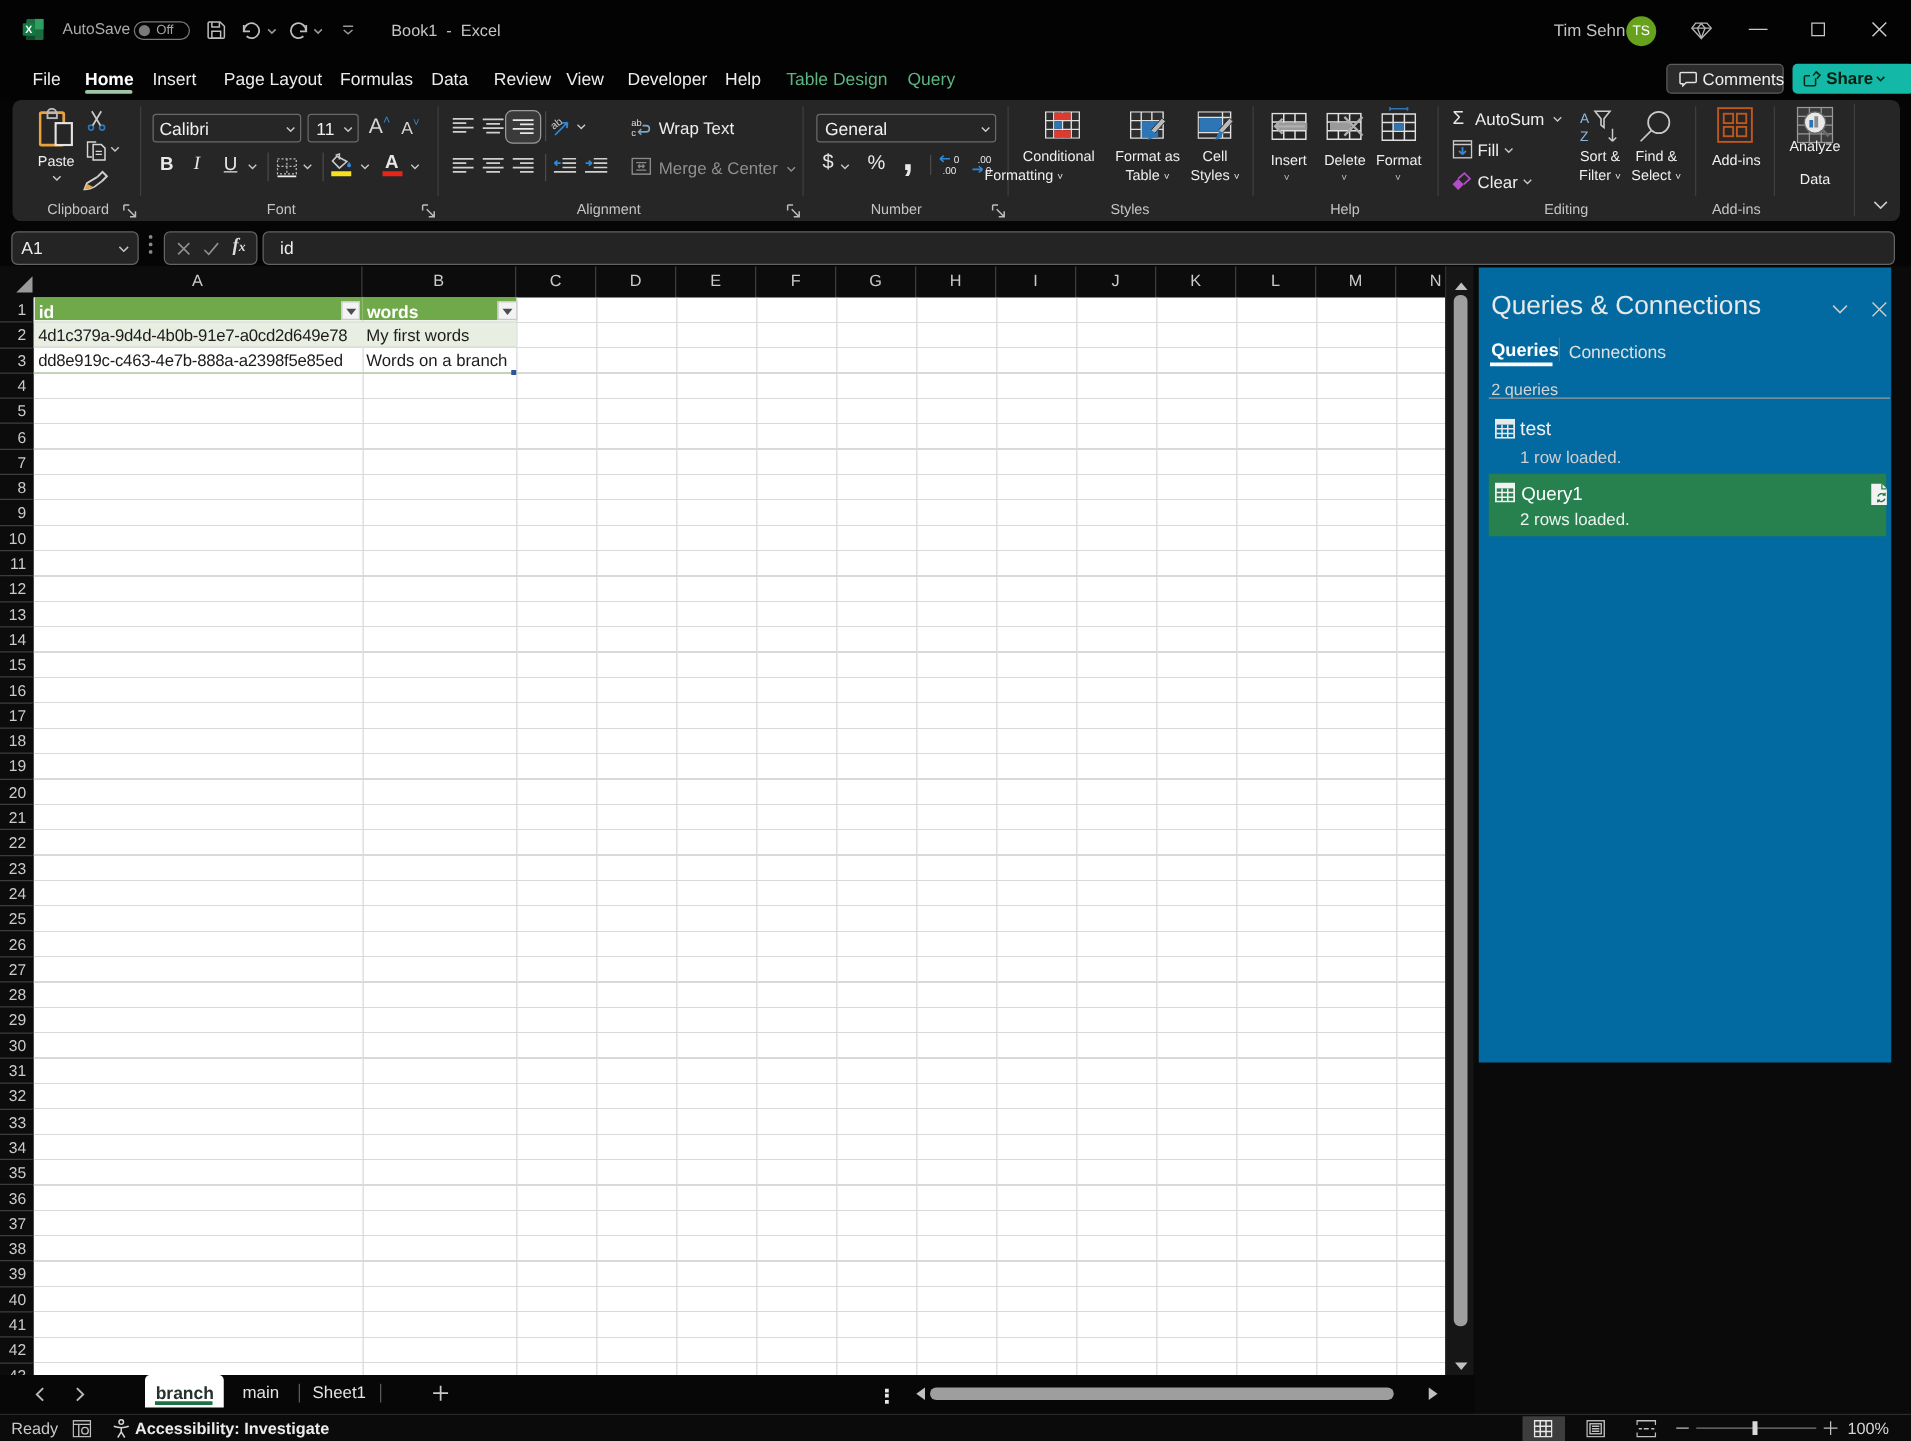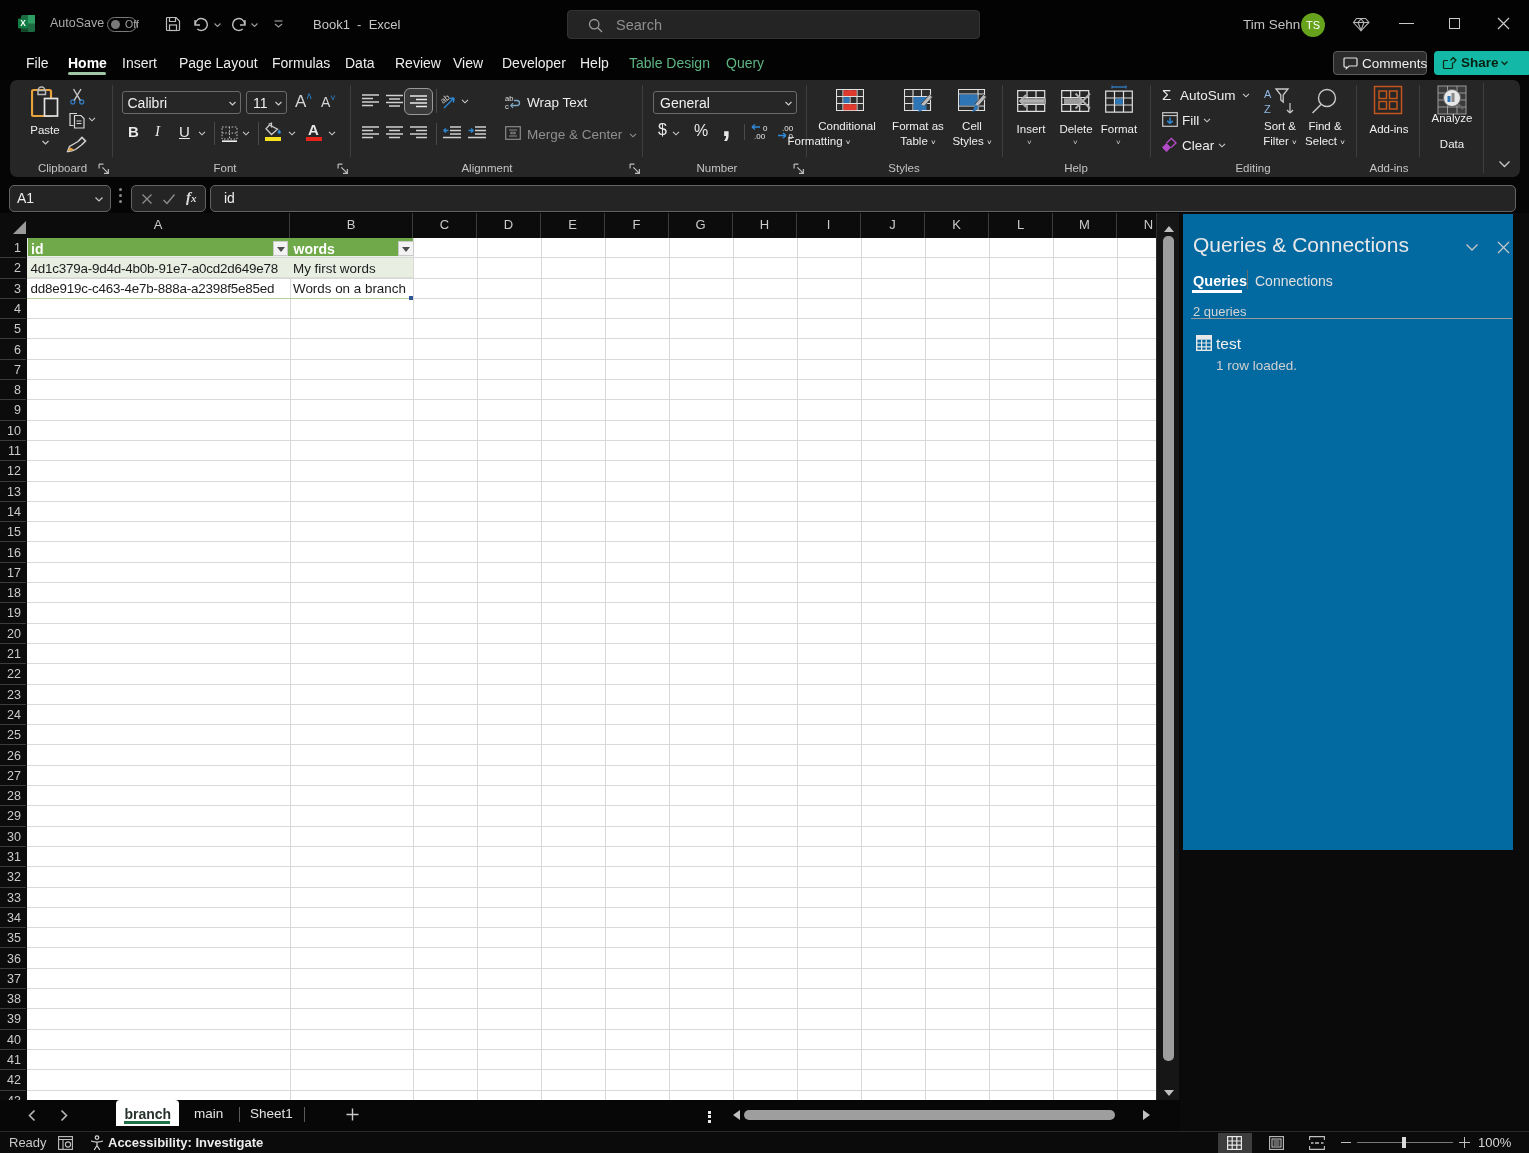--- a/index.html
+++ b/index.html
@@ -48,21 +48,21 @@
 
     <svg class="abs" style="left:18px;top:15px" width="17" height="17" viewBox="0 0 17 17">
       <rect x="3" y="0" width="14" height="17" rx="1.5" fill="#1d6b40"></rect>
       <rect x="10" y="0" width="7" height="8.5" fill="#2f9e62"></rect>
       <rect x="3" y="8.5" width="7" height="8.5" fill="#134a2c"></rect>
       <rect x="0" y="3.5" width="10" height="10" rx="1" fill="#107c41"></rect>
       <text x="5" y="11.2" font-size="8.4" font-weight="bold" fill="#fff" text-anchor="middle" font-family="Liberation Sans">X</text>
     </svg>
     <div class="abs" style="left:50px;top:16px;font-size:12.5px;color:#ababab">AutoSave</div>
 
-    <div class="abs" style="left:107px;top:16.5px;width:30px;height:15px;border:1px solid #7a7a7a;border-radius:8px;">
+    <div class="abs" style="left:107px;top:16.5px;width:45px;height:15px;border:1px solid #7a7a7a;border-radius:8px;">
       <div class="abs" style="left:2.5px;top:2px;width:9px;height:9px;border-radius:50%;background:#7a7a7a"></div>
       <div class="abs" style="left:17px;top:0.5px;font-size:10.5px;color:#a5a5a5">Off</div>
     </div>
 
     <svg class="abs" style="left:165px;top:16px" width="16" height="16" viewBox="0 0 16 16" fill="none" stroke="#bdbdbd" stroke-width="1.2">
       <path d="M1.5 2.5 a1 1 0 0 1 1-1 H11 l3.5 3.5 V13.5 a1 1 0 0 1 -1 1 H2.5 a1 1 0 0 1 -1-1 Z"></path>
       <path d="M4.5 1.5 v4 h6 v-4"></path>
         <rect x="4.5" y="9" width="7" height="5.5"></rect>
     </svg>
 
@@ -81,27 +81,20 @@
     <svg class="abs" style="left:250px;top:22px" width="9" height="6" viewBox="0 0 9 6" fill="none" stroke="#9a9a9a" stroke-width="1.2">
         <path d="M1.5 1.5 L4.5 4.5 L7.5 1.5"></path>
       </svg>
 
     <svg class="abs" style="left:273px;top:19px" width="11" height="10" viewBox="0 0 11 10" fill="none" stroke="#9a9a9a" stroke-width="1.2">
         <path d="M1.5 2 h8"></path>
         <path d="M2 5 L5.5 8 L9 5"></path>
       </svg>
     <div class="abs" style="left:313px;top:16.5px;font-size:13px;color:#c6c6c6">Book1&nbsp; -&nbsp; Excel</div>
 
-    <div class="abs" style="left:567px;top:10px;width:413px;height:29px;background:#242424;border:1px solid #333;border-radius:4px;">
-      <svg class="abs" style="left:20px;top:7px" width="15" height="15" viewBox="0 0 15 15" fill="none" stroke="#9d9d9d" stroke-width="1.3">
-        <circle cx="6.2" cy="6.2" r="4.7"></circle>
-          <path d="M9.8 9.8 L14 14"></path>
-      </svg>
-      <div class="abs" style="left:48px;top:5.5px;font-size:14.5px;color:#8f8f8f">Search</div>
-    </div>
     <div class="abs" style="left:1243px;top:17px;font-size:13.5px;color:#c3c3c3">Tim Sehn</div>
     <div class="abs" style="left:1301px;top:13px;width:24px;height:24px;border-radius:50%;background:#67a21c;text-align:center;line-height:24px;font-size:11px;color:#fff;">TS</div>
 
     <svg class="abs" style="left:1352px;top:17px" width="18" height="15" viewBox="0 0 18 15" fill="none" stroke="#b5b5b5" stroke-width="1.1">
       <path d="M4.5 1.5 h9 l3.5 4 L9 13.8 L1.5 5.5 Z"></path>
         <path d="M1.5 5.5 h15"></path>
         <path d="M6 5.5 L9 1.8 L12 5.5 L9 13.3 Z"></path>
     </svg>
 
     <div class="abs" style="left:1399px;top:23px;width:15px;height:1.4px;background:#c9c9c9"></div>
@@ -584,20 +577,34 @@
     <div class="abs" style="left:72px;top:59px;font-size:14px;color:#e0e0e0">Connections</div>
     <div class="abs" style="left:10px;top:90px;font-size:13px;color:#d5d5d5">2 queries</div>
     <div class="abs" style="left:8px;top:104px;width:321px;height:1px;background:#9a9a9a"></div>
     <svg class="abs" style="left:13px;top:121px" width="16" height="16" viewBox="0 0 16 16">
       <rect x="0.7" y="0.7" width="14.6" height="14.6" fill="none" stroke="#e8e8e8" stroke-width="1.4"></rect>
       <rect x="0.7" y="0.7" width="14.6" height="4" fill="#e8e8e8"></rect>
       <path d="M1 8 h14 M1 11.8 h14 M5.6 4.7 v10.6 M10.2 4.7 v10.6" stroke="#e8e8e8" stroke-width="1.2"></path>
     </svg>
     <div class="abs" style="left:33px;top:121px;font-size:15.5px;color:#f0f0f0">test</div>
     <div class="abs" style="left:33px;top:144px;font-size:13.5px;color:#d0d0d0">1 row loaded.</div>
+    <div class="abs" style="left:8px;top:165px;width:318px;height:50px;background:#26814e;">
+      <svg class="abs" style="left:5px;top:7px" width="16" height="16" viewBox="0 0 16 16">
+        <rect x="0.7" y="0.7" width="14.6" height="14.6" fill="none" stroke="#f2f2f2" stroke-width="1.4"></rect>
+        <rect x="0.7" y="0.7" width="14.6" height="4" fill="#f2f2f2"></rect>
+        <path d="M1 8 h14 M1 11.8 h14 M5.6 4.7 v10.6 M10.2 4.7 v10.6" stroke="#f2f2f2" stroke-width="1.2"></path>
+      </svg>
+      <div class="abs" style="left:26px;top:7.5px;font-size:15px;color:#fff">Query1</div>
+      <div class="abs" style="left:25px;top:29px;font-size:13.5px;color:#ecf5ef">2 rows loaded.</div>
+      <svg class="abs" style="left:305px;top:7px" width="16" height="19" viewBox="0 0 16 19">
+        <path d="M1 1 h8.5 l4 4 V18 H1 z" fill="#f2f2f2"></path>
+            <path d="M9.5 1 v4 h4" fill="none" stroke="#26814e" stroke-width="1"></path>
+        <path d="M6.3 11.2 a3.2 3.2 0 0 1 5.4-1.3 m0.3 -1.7 v1.9 h-1.9 M11.9 13 a3.2 3.2 0 0 1 -5.4 1.3 m-0.3 1.7 v-1.9 h1.9" fill="none" stroke="#1f7a46" stroke-width="1.1"></path>
+      </svg>
+    </div>
   </div>
   </div>
   <div class="abs" id="tabbar">
     <svg class="abs" style="left:28px;top:9px" width="8" height="13" viewBox="0 0 8 13" fill="none" stroke="#b9b9b9" stroke-width="1.6">
         <path d="M6.5 1.5 L1.5 6.5 L6.5 11.5"></path>
       </svg>
     <svg class="abs" style="left:60px;top:9px" width="8" height="13" viewBox="0 0 8 13" fill="none" stroke="#b9b9b9" stroke-width="1.6">
         <path d="M1.5 1.5 L6.5 6.5 L1.5 11.5"></path>
       </svg>
     <div class="abs" style="left:115.5px;top:0px;width:63.5px;height:26px;background:#fff;border-radius:4px 4px 0 0;">

